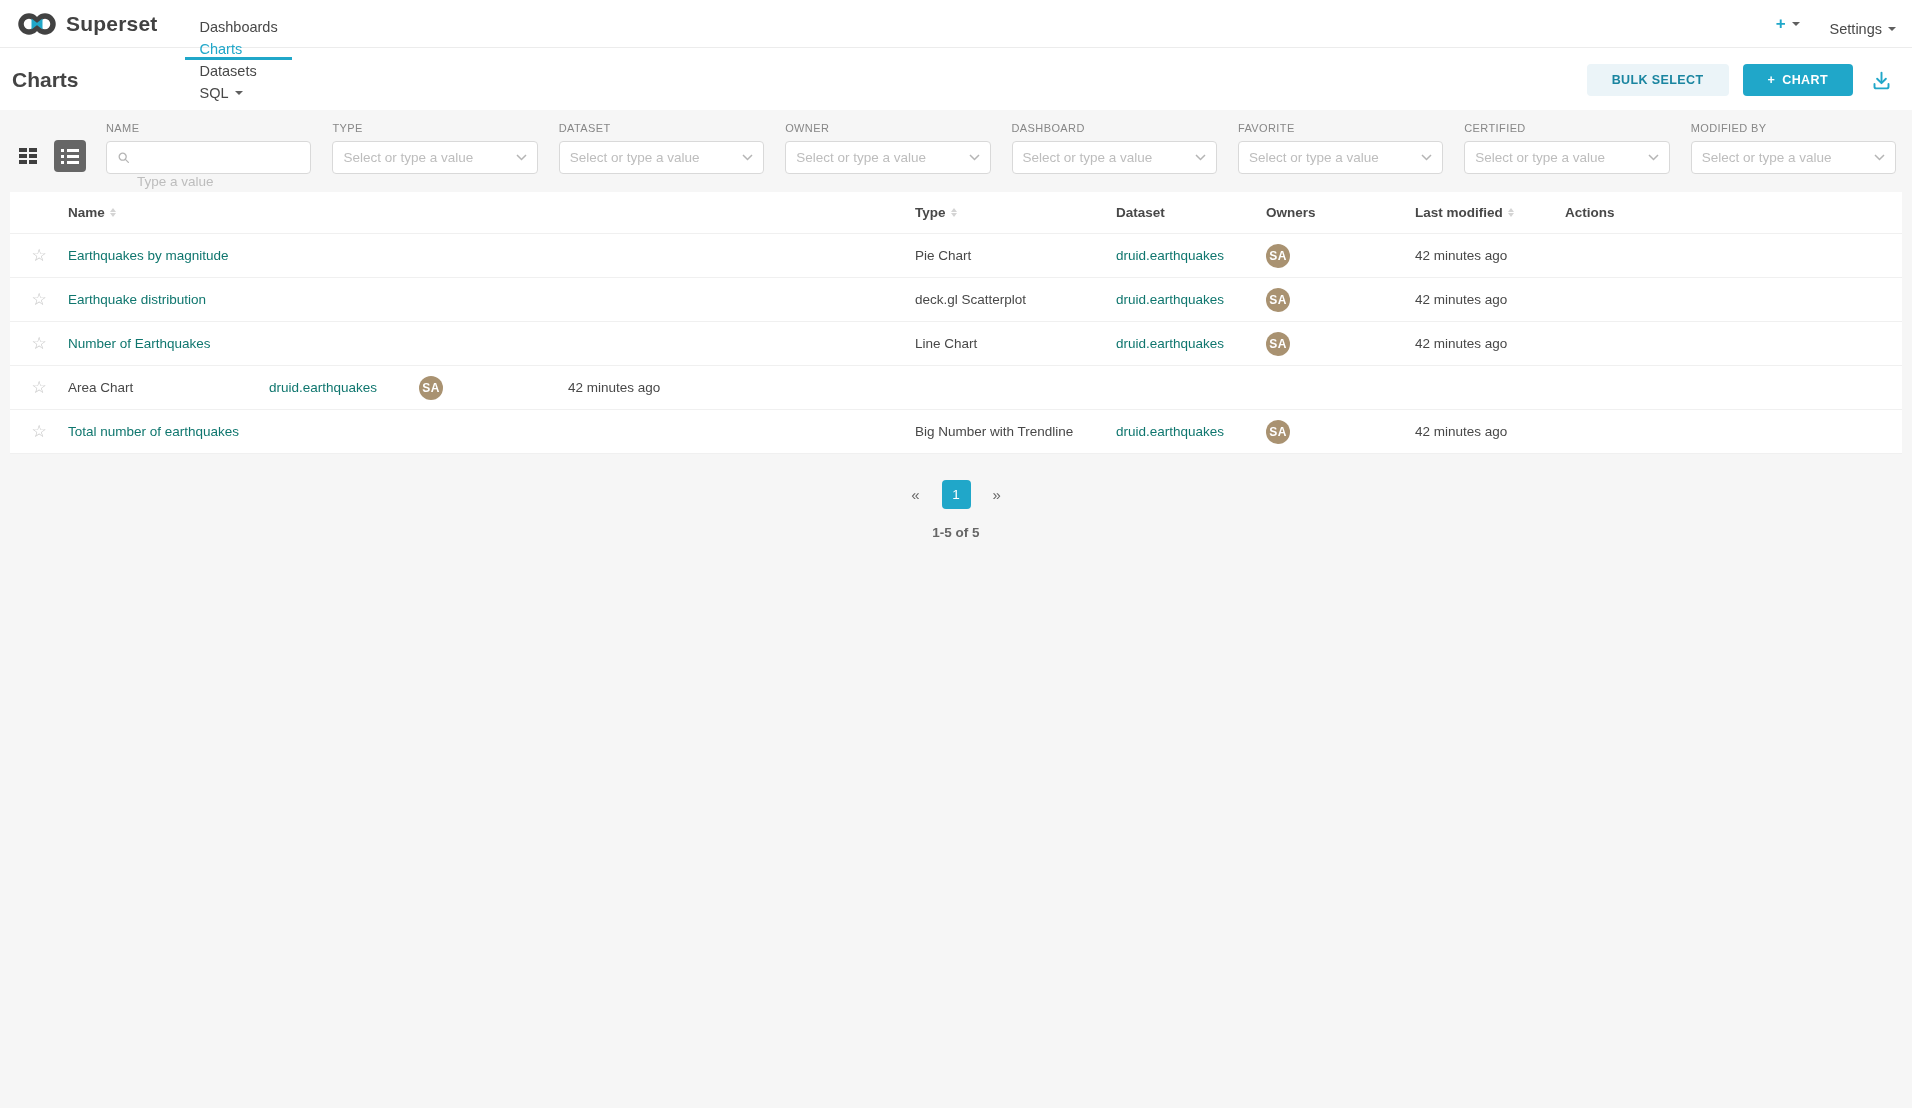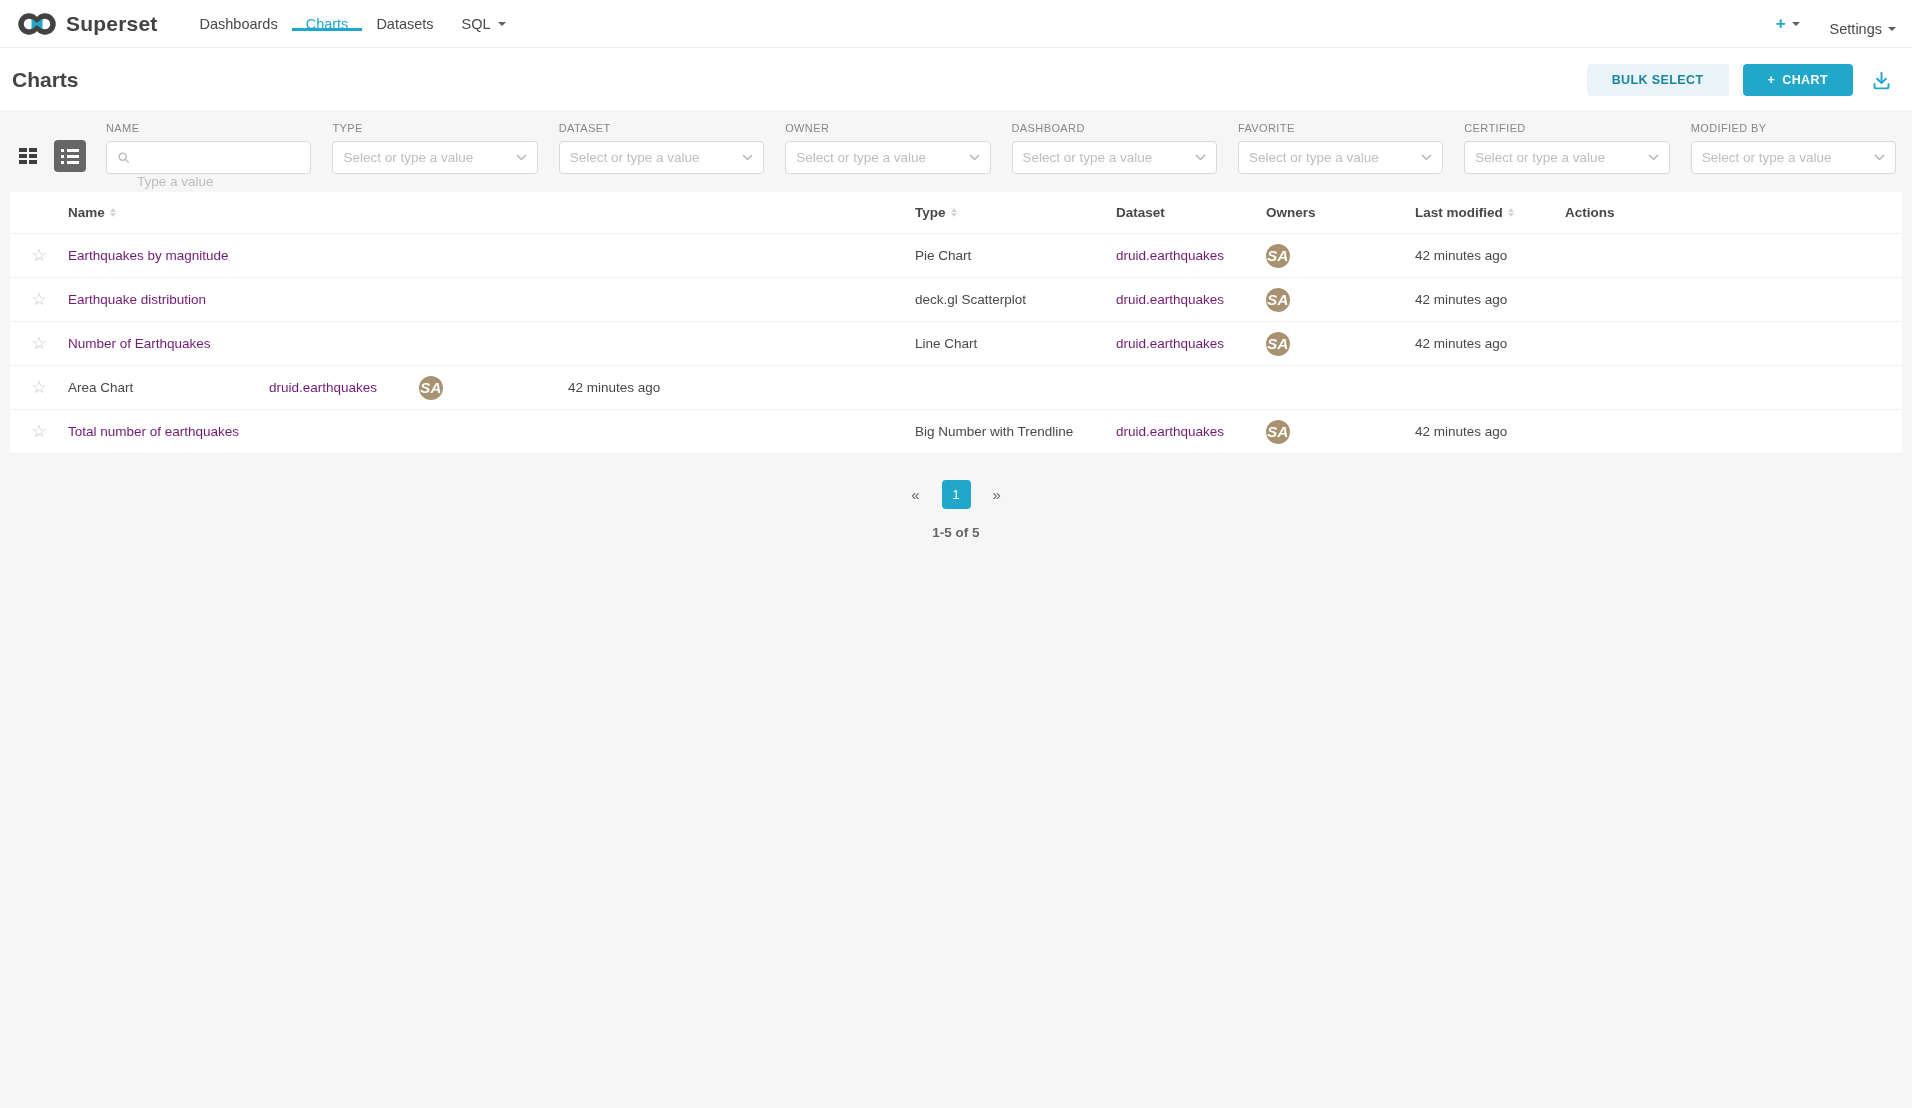--- a/index.html
+++ b/index.html
@@ -13,21 +13,21 @@
   }
 
   
   .topnav {
     height: 48px; background: #fff;
     border-bottom: 1px solid #ececec;
     display: flex; align-items: stretch; padding: 16px 16px;
   }
   .brand { display: flex; align-items: center; gap: 8px; margin-right: 28px; cursor: pointer; }
   .brand-name { font-size: 21px; font-weight: bold; color: #424242; letter-spacing: .2px; }
-  .nav-items { display: flex; align-items: stretch; }
+  .nav-items { display: flex; align-items: stretch; flex-direction: column; }
   .nav-item {
     display: flex; align-items: center; padding: 0 14px;
     font-size: 14.5px; color: #484848; cursor: pointer;
     border-bottom: 3px solid transparent; padding-top: 3px;
   }
   .nav-item.active { color: #20a7c9; border-bottom-color: #20a7c9; }
   .nav-right { margin-left: auto; display: flex; align-items: center; gap: 30px; }
   .nav-plus { display: flex; align-items: center; gap: 6px; cursor: pointer; }
   .nav-plus .plus { color: #20a7c9; font-size: 17px; font-weight: bold; }
   .nav-settings { display: flex; align-items: center; gap: 6px; font-size: 14.5px; color: #484848; cursor: pointer; margin-top: 11px; }
@@ -80,25 +80,25 @@
   .col-dataset { width: 150px; }
   .col-owners { width: 149px; }
   .col-modified { width: 150px; }
   .col-actions { width: 337px; }
   .th-inner { display: inline-flex; align-items: center; gap: 5px; cursor: pointer; }
   .sort-icon { display: inline-flex; flex-direction: column; gap: 1px; }
   .sort-icon b { width: 0; height: 0; border-left: 3.5px solid transparent; border-right: 3.5px solid transparent; }
   .sort-icon .up { border-bottom: 4px solid #d4d4d4; }
   .sort-icon .down { border-top: 4px solid #d4d4d4; }
   .star { color: #c3c3c3; font-size: 17px; cursor: pointer; line-height: 1; }
-  a.link { color: #701a75; text-decoration: none; cursor: pointer; }
+  a.link { color: #0f766e; text-decoration: none; cursor: pointer; }
   .avatar {
     width: 24px; height: 24px; border-radius: 50%;
     display: flex; align-items: center; justify-content: center;
-    color: #fff; font-size: 15px; font-weight: bold; letter-spacing: .3px; font-style: italic;
+    color: #fff; font-size: 12px; font-weight: bold; letter-spacing: .3px;
   }
 
   
   .pagination { display: flex; align-items: center; justify-content: center; gap: 14px; margin-top: 26px; }
   .page-nav { color: #666; font-size: 15px; cursor: pointer; padding: 4px 8px; }
   .page-num {
     min-width: 29px; height: 29px; border-radius: 4px; background: #20a7c9; color: #fff;
     display: flex; align-items: center; justify-content: center; font-size: 13.5px; cursor: pointer;
   }
   .page-summary { text-align: center; color: #666; font-size: 13.5px; margin-top: 16px; font-weight: bold; }

